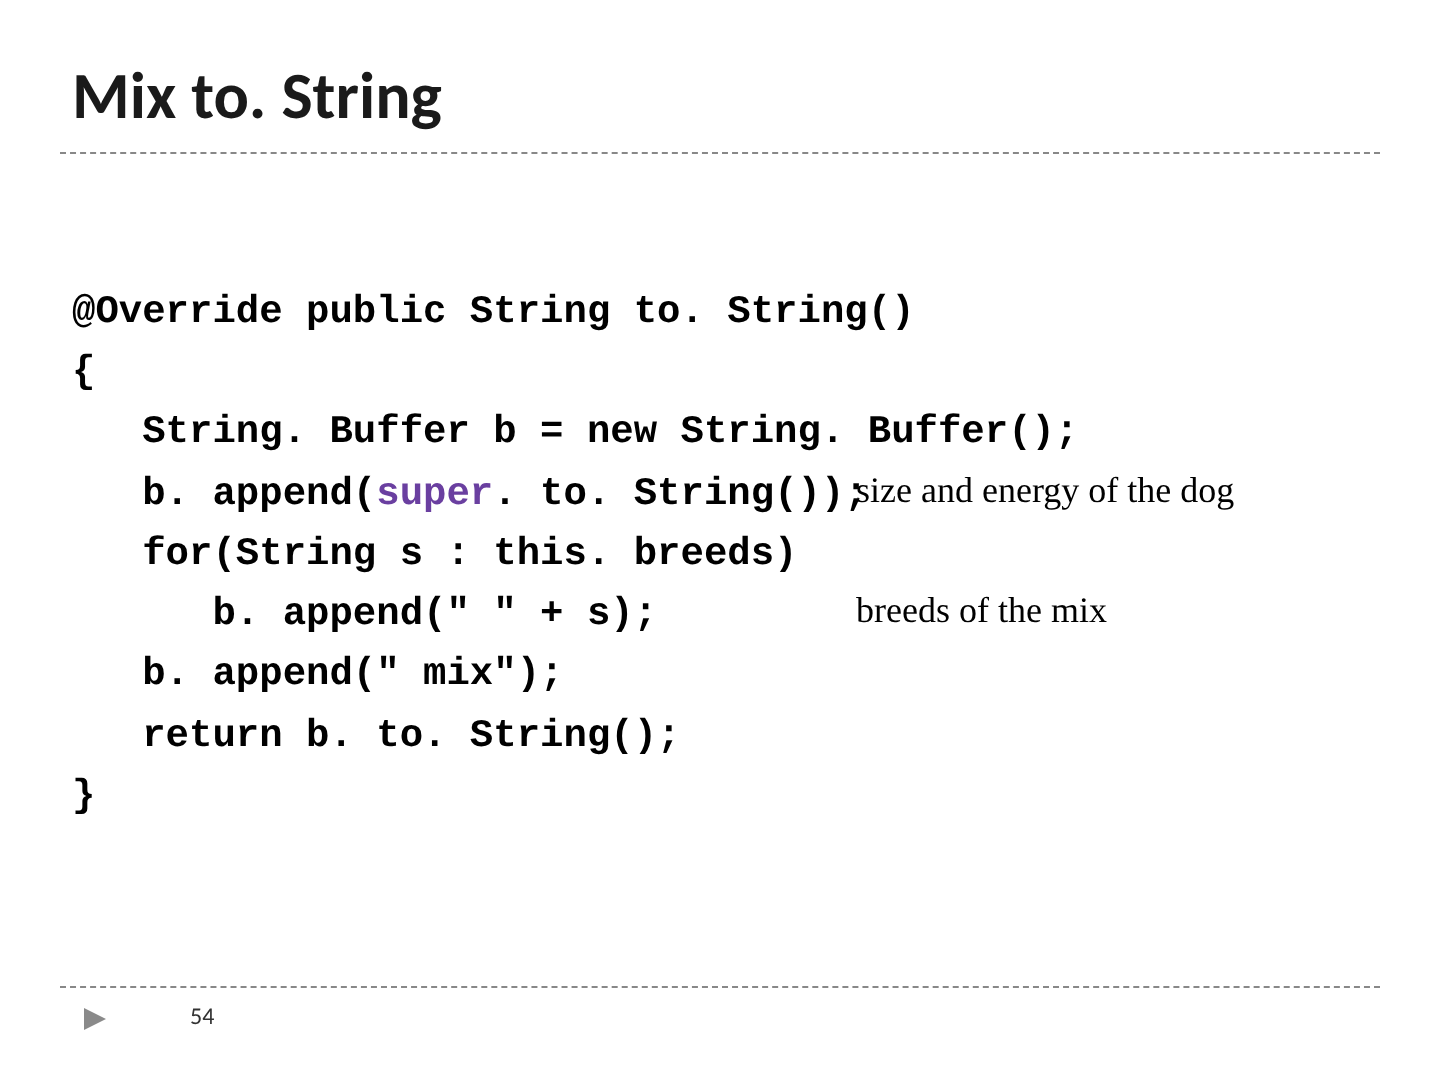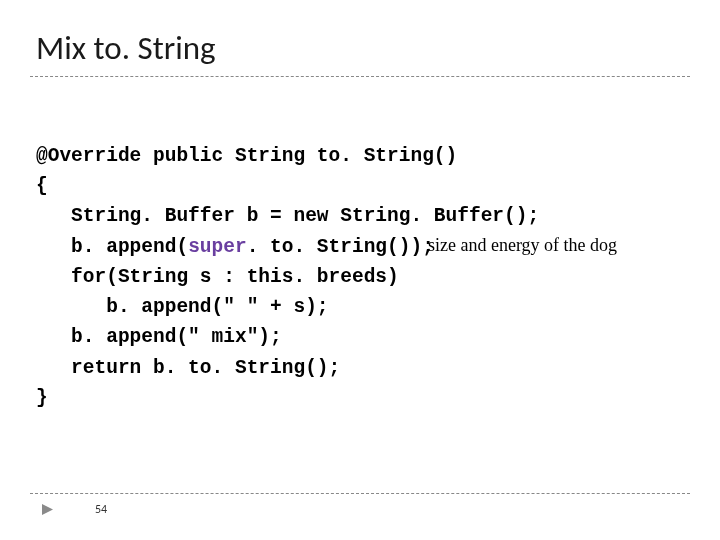--- a/index.html
+++ b/index.html
@@ -6,21 +6,21 @@
   body {
     width: 720px;
     height: 540px;
     background: #ffffff;
     font-family: Calibri, "Segoe UI", Arial, sans-serif;
     overflow: hidden;
     position: relative;
   }
   .slide-title {
     font-size: 33px;
-    font-weight: 400;
+    font-weight: 700;
     color: #1a1a1a;
     padding: 28px 0 8px 36px;
     letter-spacing: 0px;
   }
   .hr-dashed-top {
     margin: 0 30px;
     border: none;
     border-top: 1.5px dashed #888;
     height: 0;
   }
@@ -83,20 +83,21 @@
 <span>{</span>
 <span>   String. Buffer b = new String. Buffer();</span>
 <span>   b. append(</span><span class="kw-super">super</span><span>. to. String());</span>
 <span>   for(String s : this. breeds)</span>
 <span>      b. append(" " + s);</span>
 <span>   b. append(" mix");</span>
 <span>   return b. to. String();</span>
 <span>}</span></div>
 
   <div class="annotation anno1">size and energy of the dog</div>
+  <div class="annotation anno2">breeds of the mix</div>
 
 </div>
 
 <div class="footer">
   <hr class="hr-dashed-bottom">
   <div class="page-row">
     <span class="tri-icon">
       <svg width="11" height="11" viewBox="0 0 10 10">
           <polygon points="0,0 10,5 0,10" fill="#8a8a8a"></polygon>
         </svg>

